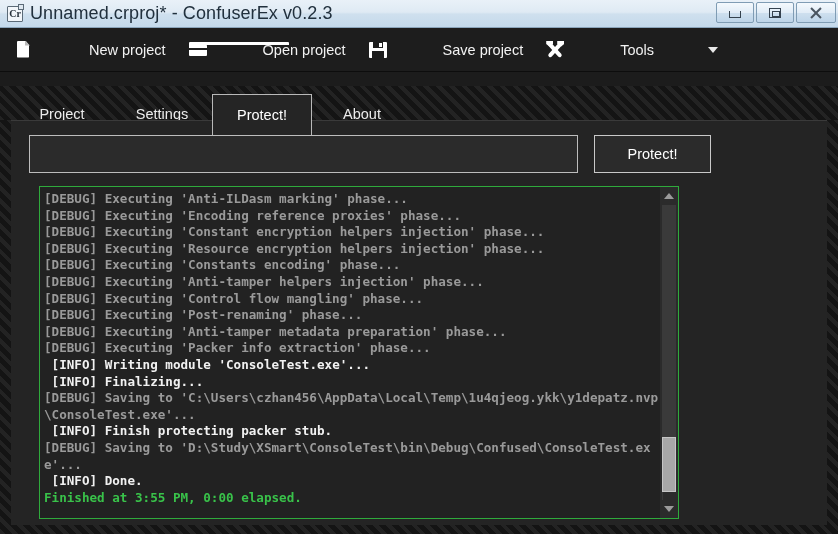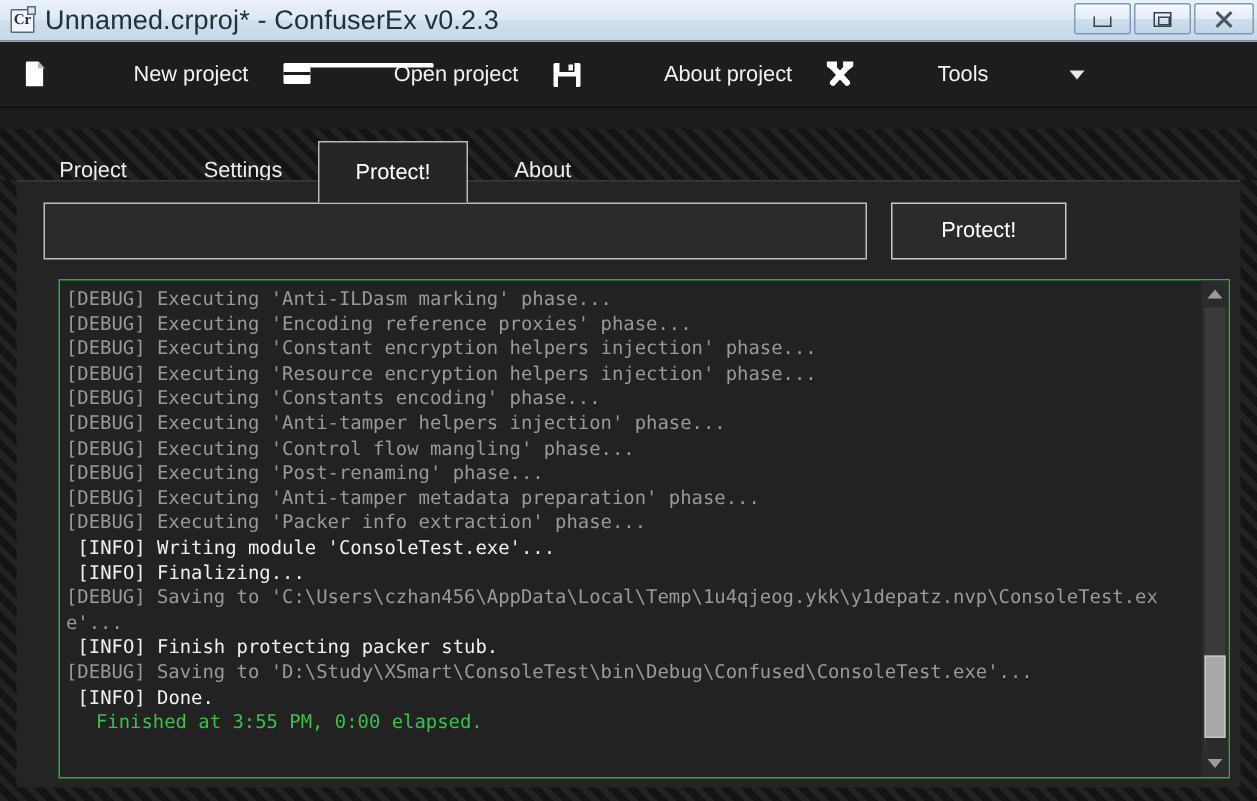--- a/index.html
+++ b/index.html
@@ -171,36 +171,37 @@
   .btn-protect {
     width: 117px; color: #ffffff; border: 1px solid #c9c9c9;
   }
   .btn-cancel {
     width: 117px; color: #8a8a8a;
     border: 1px dotted #6e6e6e;
   }
 
   
   .console {
-    position: absolute; left: 28px; top: 65px; width: 781px; height: 333px;
+    position: absolute; left: 28px; top: 65px; width: 640px; height: 333px;
     background: #222222;
     border: 1px solid #2faa3c;
     overflow: hidden;
+    font-weight: bold;
   }
   .logarea {
     position: absolute; left: 0; top: 0; right: 18px; bottom: 0;
     padding: 4px 0 0 4px;
     font-family: "DejaVu Sans Mono", "Liberation Mono", monospace;
     font-size: 12.6px; line-height: 16.6px;
     white-space: pre-wrap; word-break: break-all;
   }
   .ln { display: block; }
   .ln.debug { color: #9a9a9a; }
   .ln.info  { color: #f1f1f1; }
-  .ln.done  { color: #39c24a; margin-left: 20px; }
+  .ln.done  { color: #39c24a; }
 
   
   .sb {
     position: absolute; right: 0; top: 0; width: 18px; bottom: 0;
     background: #2b2b2b;
   }
   .sb-arrow {
     position: absolute; left: 0; width: 18px; height: 18px;
     background: #2b2b2b; display: flex; align-items: center; justify-content: center;
   }
@@ -268,21 +269,21 @@
     <span class="lbl">Open project</span>
   </div>
 
   <div class="tbtn">
     <span class="ico ico-save">
       <span class="body"></span>
         <span class="shutter"></span>
         <span class="shutter2"></span>
         <span class="label"></span>
     </span>
-    <span class="lbl">About project</span>
+    <span class="lbl">Save project</span>
   </div>
 
   <div class="tbtn">
     <span class="ico ico-tools">
       <span class="w1"></span>
         <span class="w2"></span>
         <span class="h1"></span>
         <span class="h2"></span>
     </span>
     <span class="lbl">Tools</span>

